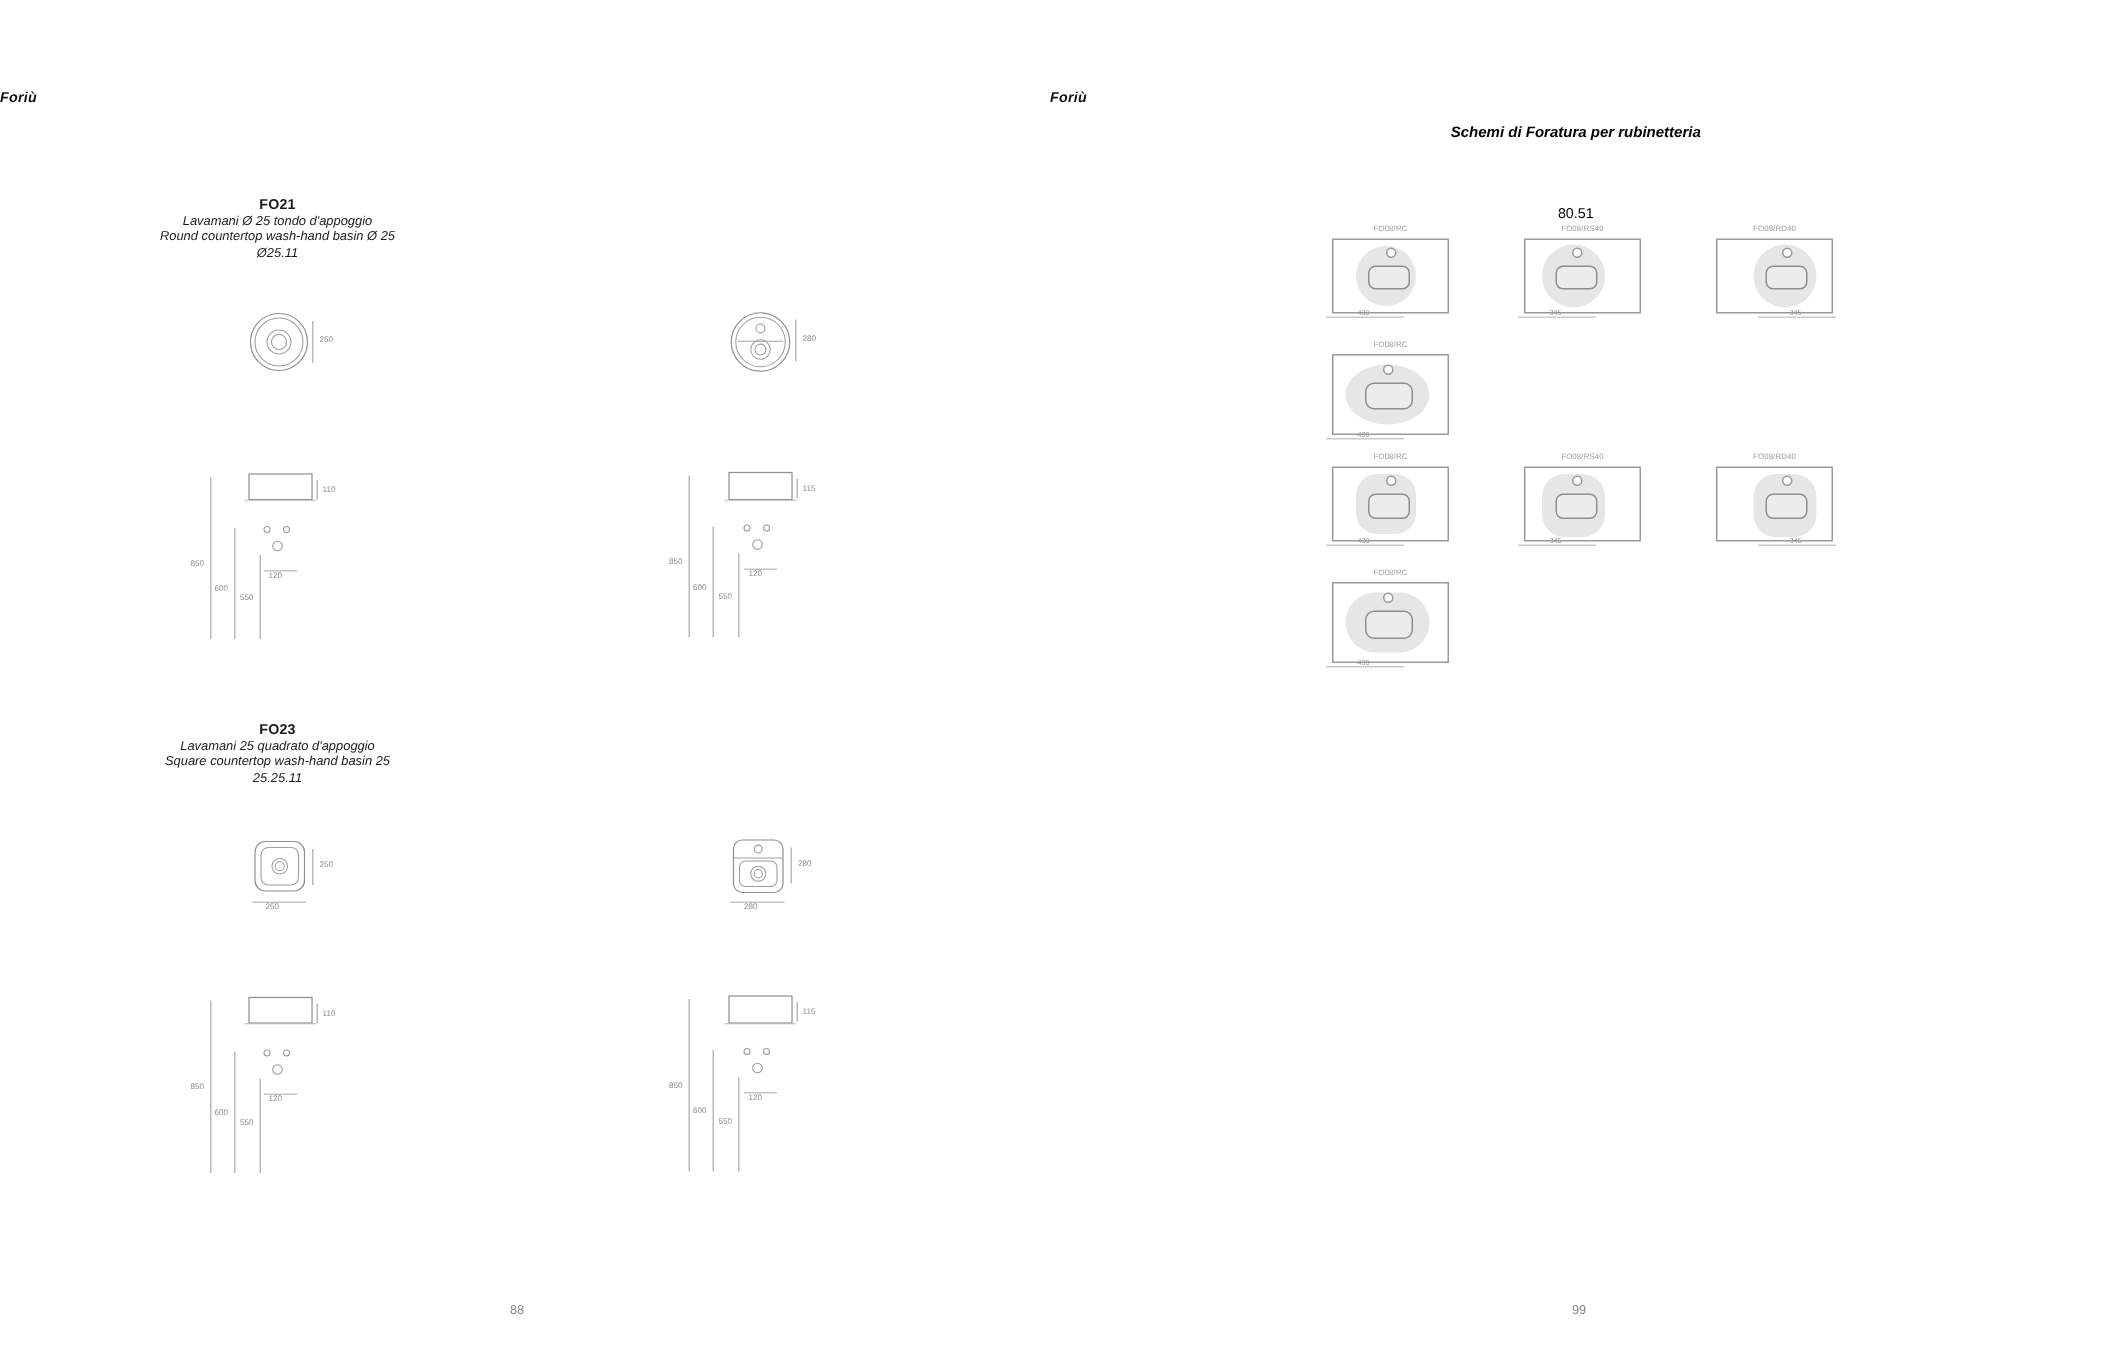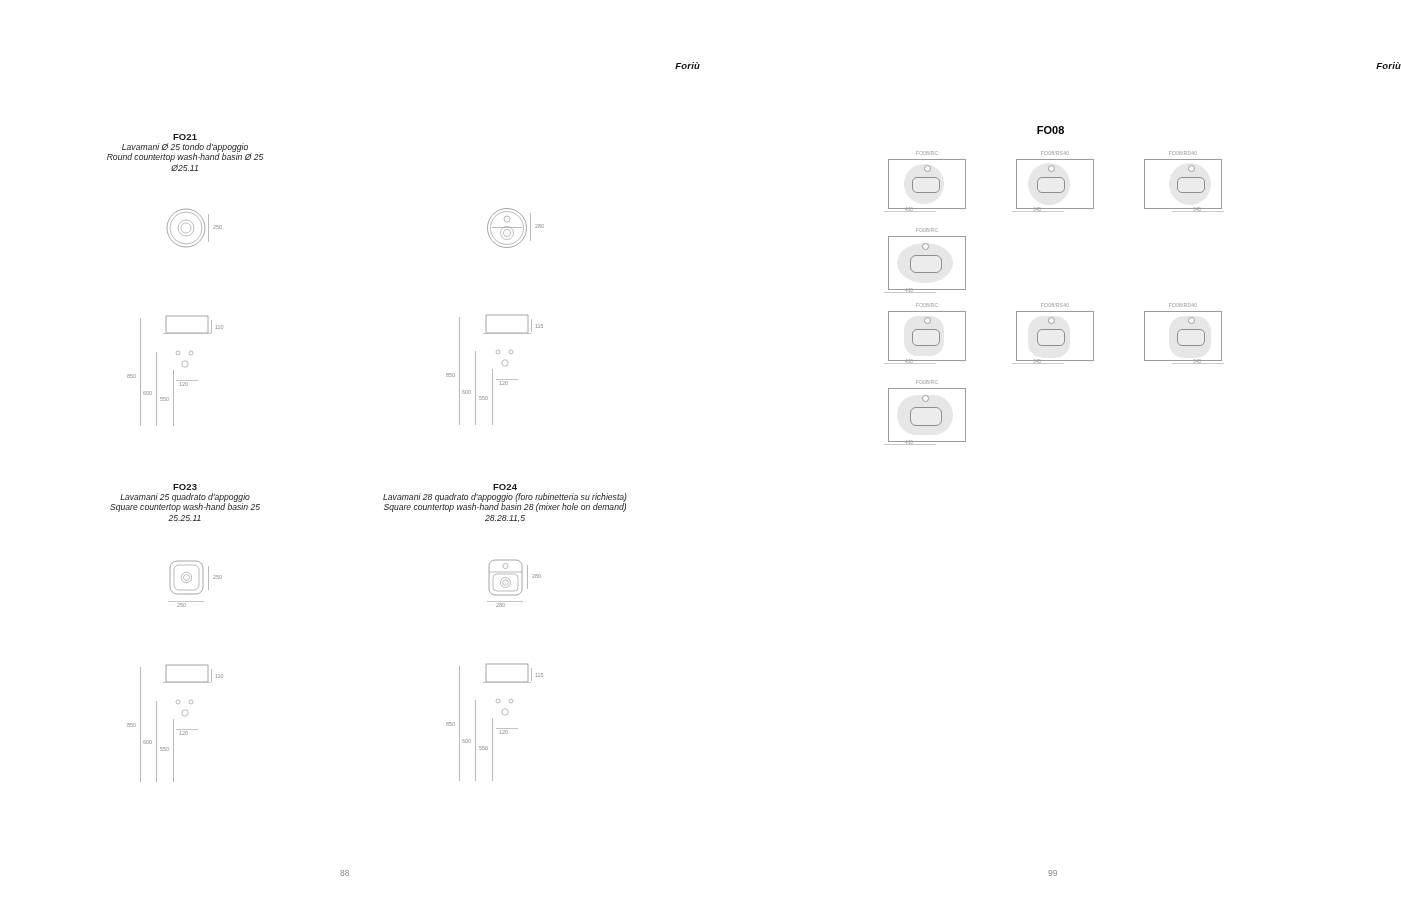--- a/index.html
+++ b/index.html
@@ -3,21 +3,21 @@
 <meta charset="utf-8">
 <style>
   html,body{margin:0;padding:0;background:#ffffff;}
   body{width:1401px;height:904px;position:relative;
        font-family:"Liberation Sans",sans-serif;color:#1a1a1a;
        -webkit-font-smoothing:antialiased;}
   .page{position:absolute;top:0;height:904px;}
   #page-left{left:0;width:700px;}
   #page-right{left:700px;width:701px;}
 
-  .brand{position:absolute;width:100%;text-align:right;top:60px;
+  .brand{position:absolute;width:100%;text-align:left;top:60px;
          font-size:9.5px;font-style:italic;font-weight:600;color:#111;letter-spacing:.2px;}
 
   .section-title{position:absolute;width:100%;text-align:center;
                  font-size:10px;font-style:italic;font-weight:bold;color:#000;line-height:11px;}
 
   .model-block{position:absolute;text-align:center;width:420px;}
   .model-code{font-size:9.5px;font-weight:bold;letter-spacing:.1px;}
   .model-desc{font-size:8.6px;font-style:italic;line-height:10.3px;white-space:nowrap;}
 
   .pageno{position:absolute;bottom:26px;font-size:8.5px;color:#888;}
@@ -174,26 +174,20 @@
   <div class="tick htick" style="left:176px;top:729px;width:22px;background:#c4c4c4;"></div>
   <div class="dim" style="left:179px;top:730px;">120</div>
 
   <div class="tick vtick" style="left:140px;top:667px;height:115px;"></div>
   <div class="tick vtick" style="left:156px;top:701px;height:81px;"></div>
   <div class="tick vtick" style="left:173px;top:719px;height:63px;"></div>
   <div class="dim" style="left:127px;top:722px;">850</div>
   <div class="dim" style="left:143px;top:739px;">600</div>
   <div class="dim" style="left:160px;top:746px;">550</div>
 
-  <div class="model-block" style="left:295px;top:481px;">
-    <div class="model-code">FO24</div>
-    <div class="model-desc">Lavamani 28 quadrato d'appoggio (foro rubinetteria su richiesta)</div>
-    <div class="model-desc">Square countertop wash-hand basin 28 (mixer hole on demand)</div>
-    <div class="model-desc">28.28.11,5</div>
-  </div>
 
   <div class="sv" style="left:487px;top:558px;">
     <svg width="38" height="40" viewBox="0 0 38 40">
       <rect x="2" y="2" width="33" height="35" rx="6" ry="6" fill="none" stroke="#8e8e8e" stroke-width="0.8"></rect>
       <circle cx="18.5" cy="8" r="2.6" fill="none" stroke="#9a9a9a" stroke-width="0.7"></circle>
       <line x1="2" y1="14" x2="35" y2="14" stroke="#9e9e9e" stroke-width="0.7"></line>
       <rect x="6" y="16" width="25" height="17" rx="4" ry="4" fill="none" stroke="#9e9e9e" stroke-width="0.7"></rect>
       <circle cx="18.5" cy="24.5" r="5" fill="none" stroke="#9e9e9e" stroke-width="0.7"></circle>
       <circle cx="18.5" cy="24.5" r="2.8" fill="none" stroke="#9e9e9e" stroke-width="0.7"></circle>
     </svg>
@@ -229,22 +223,23 @@
   <div class="dim" style="left:462px;top:738px;">600</div>
   <div class="dim" style="left:479px;top:745px;">550</div>
 
   <div class="pageno" style="left:340px;">88</div>
 </div>
 
 <div class="page" id="page-right">
 
   <div class="brand">Foriù</div>
 
-
-  <div class="section-title" style="top:125px;font-style:normal;font-size:11px;">FO08</div>
+  <div class="section-title" style="top:83px;">Schemi di Foratura per rubinetteria</div>
+
+  <div class="section-title" style="top:137px;font-style:normal;font-weight:normal;font-size:9.5px;">80.51</div>
 
   <div class="dgrid">
 
     <div class="dcell" style="left:0px;top:0px;">
       <div class="dlabel">FO08/RC</div>
       <div class="dbox">
         <div class="blob" style="left:15px;top:4px;width:40px;height:40px;border-radius:50%;"></div>
         <div class="hole" style="left:35px;top:5px;width:5px;height:5px;"></div>
         <div class="basin" style="left:23px;top:17px;width:26px;height:14px;border-radius:5px;"></div>
       </div>

